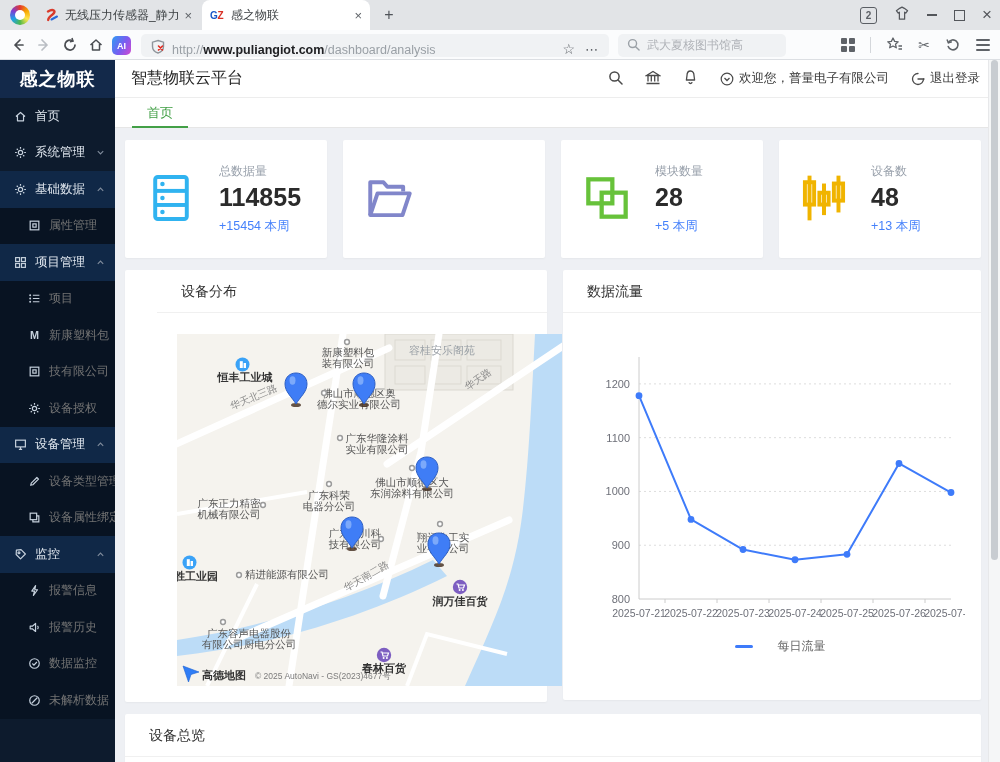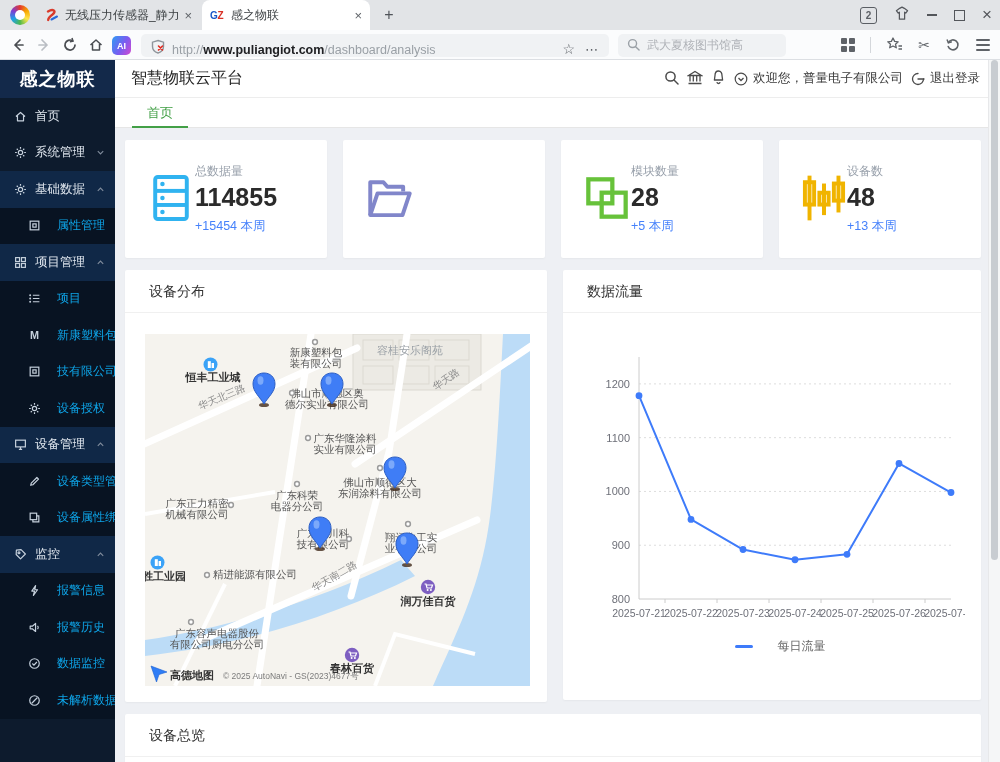--- a/index.html
+++ b/index.html
@@ -46,42 +46,42 @@
   .glyph{font-size:14px;}
   
   .page{position:absolute;left:0;top:60px;width:1000px;height:702px;background:#eef0f4;}
   .sidebar{position:absolute;left:0;top:0;width:115px;height:702px;background:#0d1b2d;}
   .slogo{height:38px;background:#13294a;color:#fff;font-size:18px;font-weight:bold;line-height:38px;text-align:center;letter-spacing:1px;}
   .side-item{height:36.5px;display:flex;align-items:center;color:#dfe6ee;font-size:12.5px;box-sizing:border-box;padding-left:13px;}
   .side-item .s-icon{width:14px;height:14px;margin-right:8px;display:flex;align-items:center;justify-content:center;flex:0 0 14px;}
   .side-item .s-label{white-space:nowrap;flex:1;overflow:hidden;}
   .side-item .chev{margin-right:10px;display:flex;}
   .side-item.header{background:#102847;}
-  .side-item.sub{background:#081322;padding-left:27px;font-size:12px;color:#0ea5e9;gap:8px;}
+  .side-item.sub{background:#081322;padding-left:27px;font-size:12px;color:#737373;}
   
   .appheader{position:absolute;left:115px;top:0;right:0;height:38px;background:#fff;border-bottom:1px solid #ededed;
              display:flex;align-items:center;box-sizing:border-box;padding:0 20px 0 16px;}
   .apptitle{font-size:16px;color:#262626;flex:1;}
-  .hicons{display:flex;align-items:center;gap:8px;color:#4a4a4a;}
+  .hicons{display:flex;align-items:center;gap:22px;color:#4a4a4a;}
   .hwelcome,.hlogout{display:flex;align-items:center;gap:5px;font-size:12.5px;color:#3a3a3a;}
   .tabstrip{position:absolute;left:115px;top:38px;right:0;height:30px;background:#fff;border-bottom:1px solid #e6e6e6;box-sizing:border-box;}
   .gtab{position:absolute;left:17px;top:0;width:56px;height:30px;color:#43a047;font-size:13px;text-align:center;
         line-height:30px;border-bottom:2px solid #43a047;box-sizing:border-box;}
   .content{position:absolute;left:115px;top:68px;right:0;bottom:0;padding:12px 19px 0 10px;box-sizing:border-box;overflow:hidden;}
   .statrow{display:flex;gap:16px;}
   .scard{width:202px;height:118px;background:#fff;border-radius:2px;box-shadow:0 1px 2px rgba(0,0,0,.04);
          display:flex;align-items:center;box-sizing:border-box;padding:0 0 0 22px;}
-  .scard .txt{}
+  .scard .txt{margin-left:24px;}
   .scard .lab{font-size:12px;color:#98a0ab;}
   .scard .val{font-size:25px;font-weight:bold;color:#2b2b2b;margin-top:3px;}
   .scard .delta{font-size:12.5px;color:#4581fb;margin-top:6px;}
   .row2{display:flex;gap:16px;margin-top:12px;}
   .card{background:#fff;border-radius:2px;box-shadow:0 1px 2px rgba(0,0,0,.04);box-sizing:border-box;}
   .card .chead{height:42px;line-height:42px;padding:0 24px;font-size:14px;color:#333;border-bottom:1px solid #f0f0f0;}
-  .mapcard{width:422px;height:432px;}
+  .mapcard{width:422px;height:432px;padding-left:32px;}
   .chartcard{width:418px;height:430px;}
   .mapbody{padding:21px 0 0 20px;}
   .chartbody{padding:14px 0 0 16px;}
   .legend{display:flex;justify-content:center;align-items:center;gap:25px;margin-top:8px;}
   .legend .dash{width:18px;height:3px;background:#3E7BFA;border-radius:2px;}
   .legend .ltext{font-size:12px;color:#666;}
   .overviewcard{margin-top:12px;width:856px;height:90px;}
   
   .c-grid{stroke:#ddd;stroke-dasharray:2 3;stroke-width:1;}
   .c-axis{stroke:#ccc;stroke-width:1;fill:none;}

